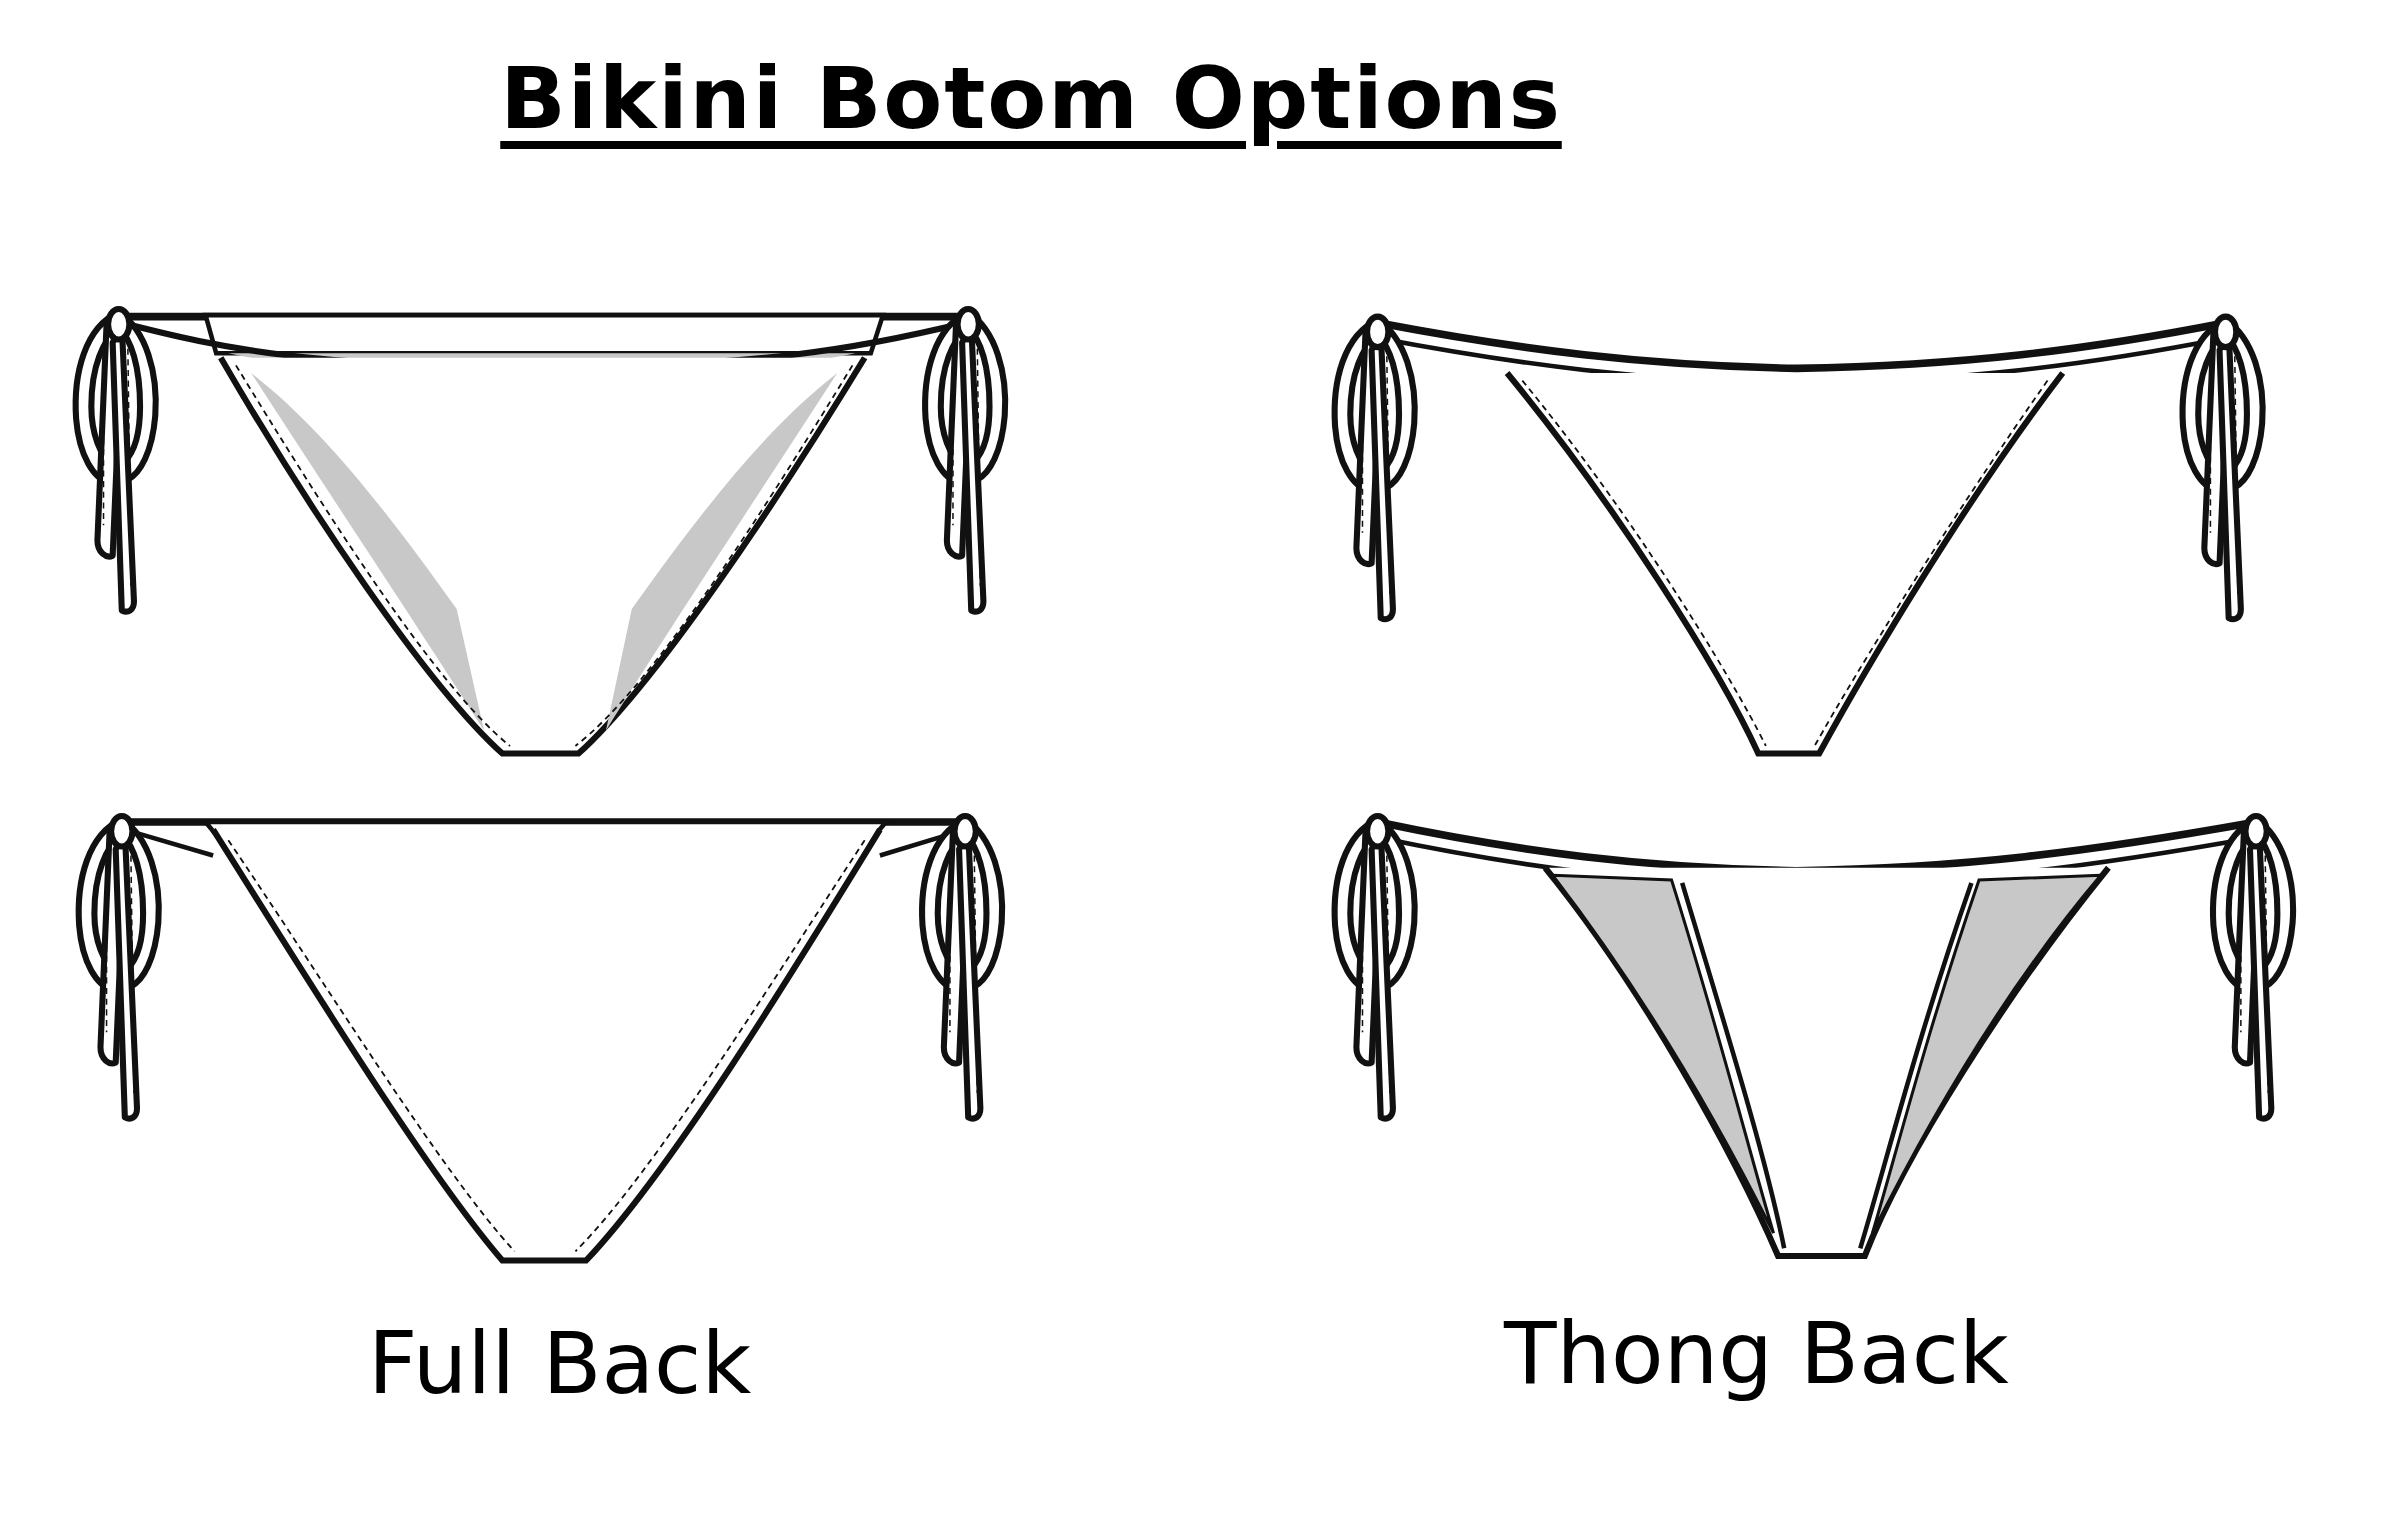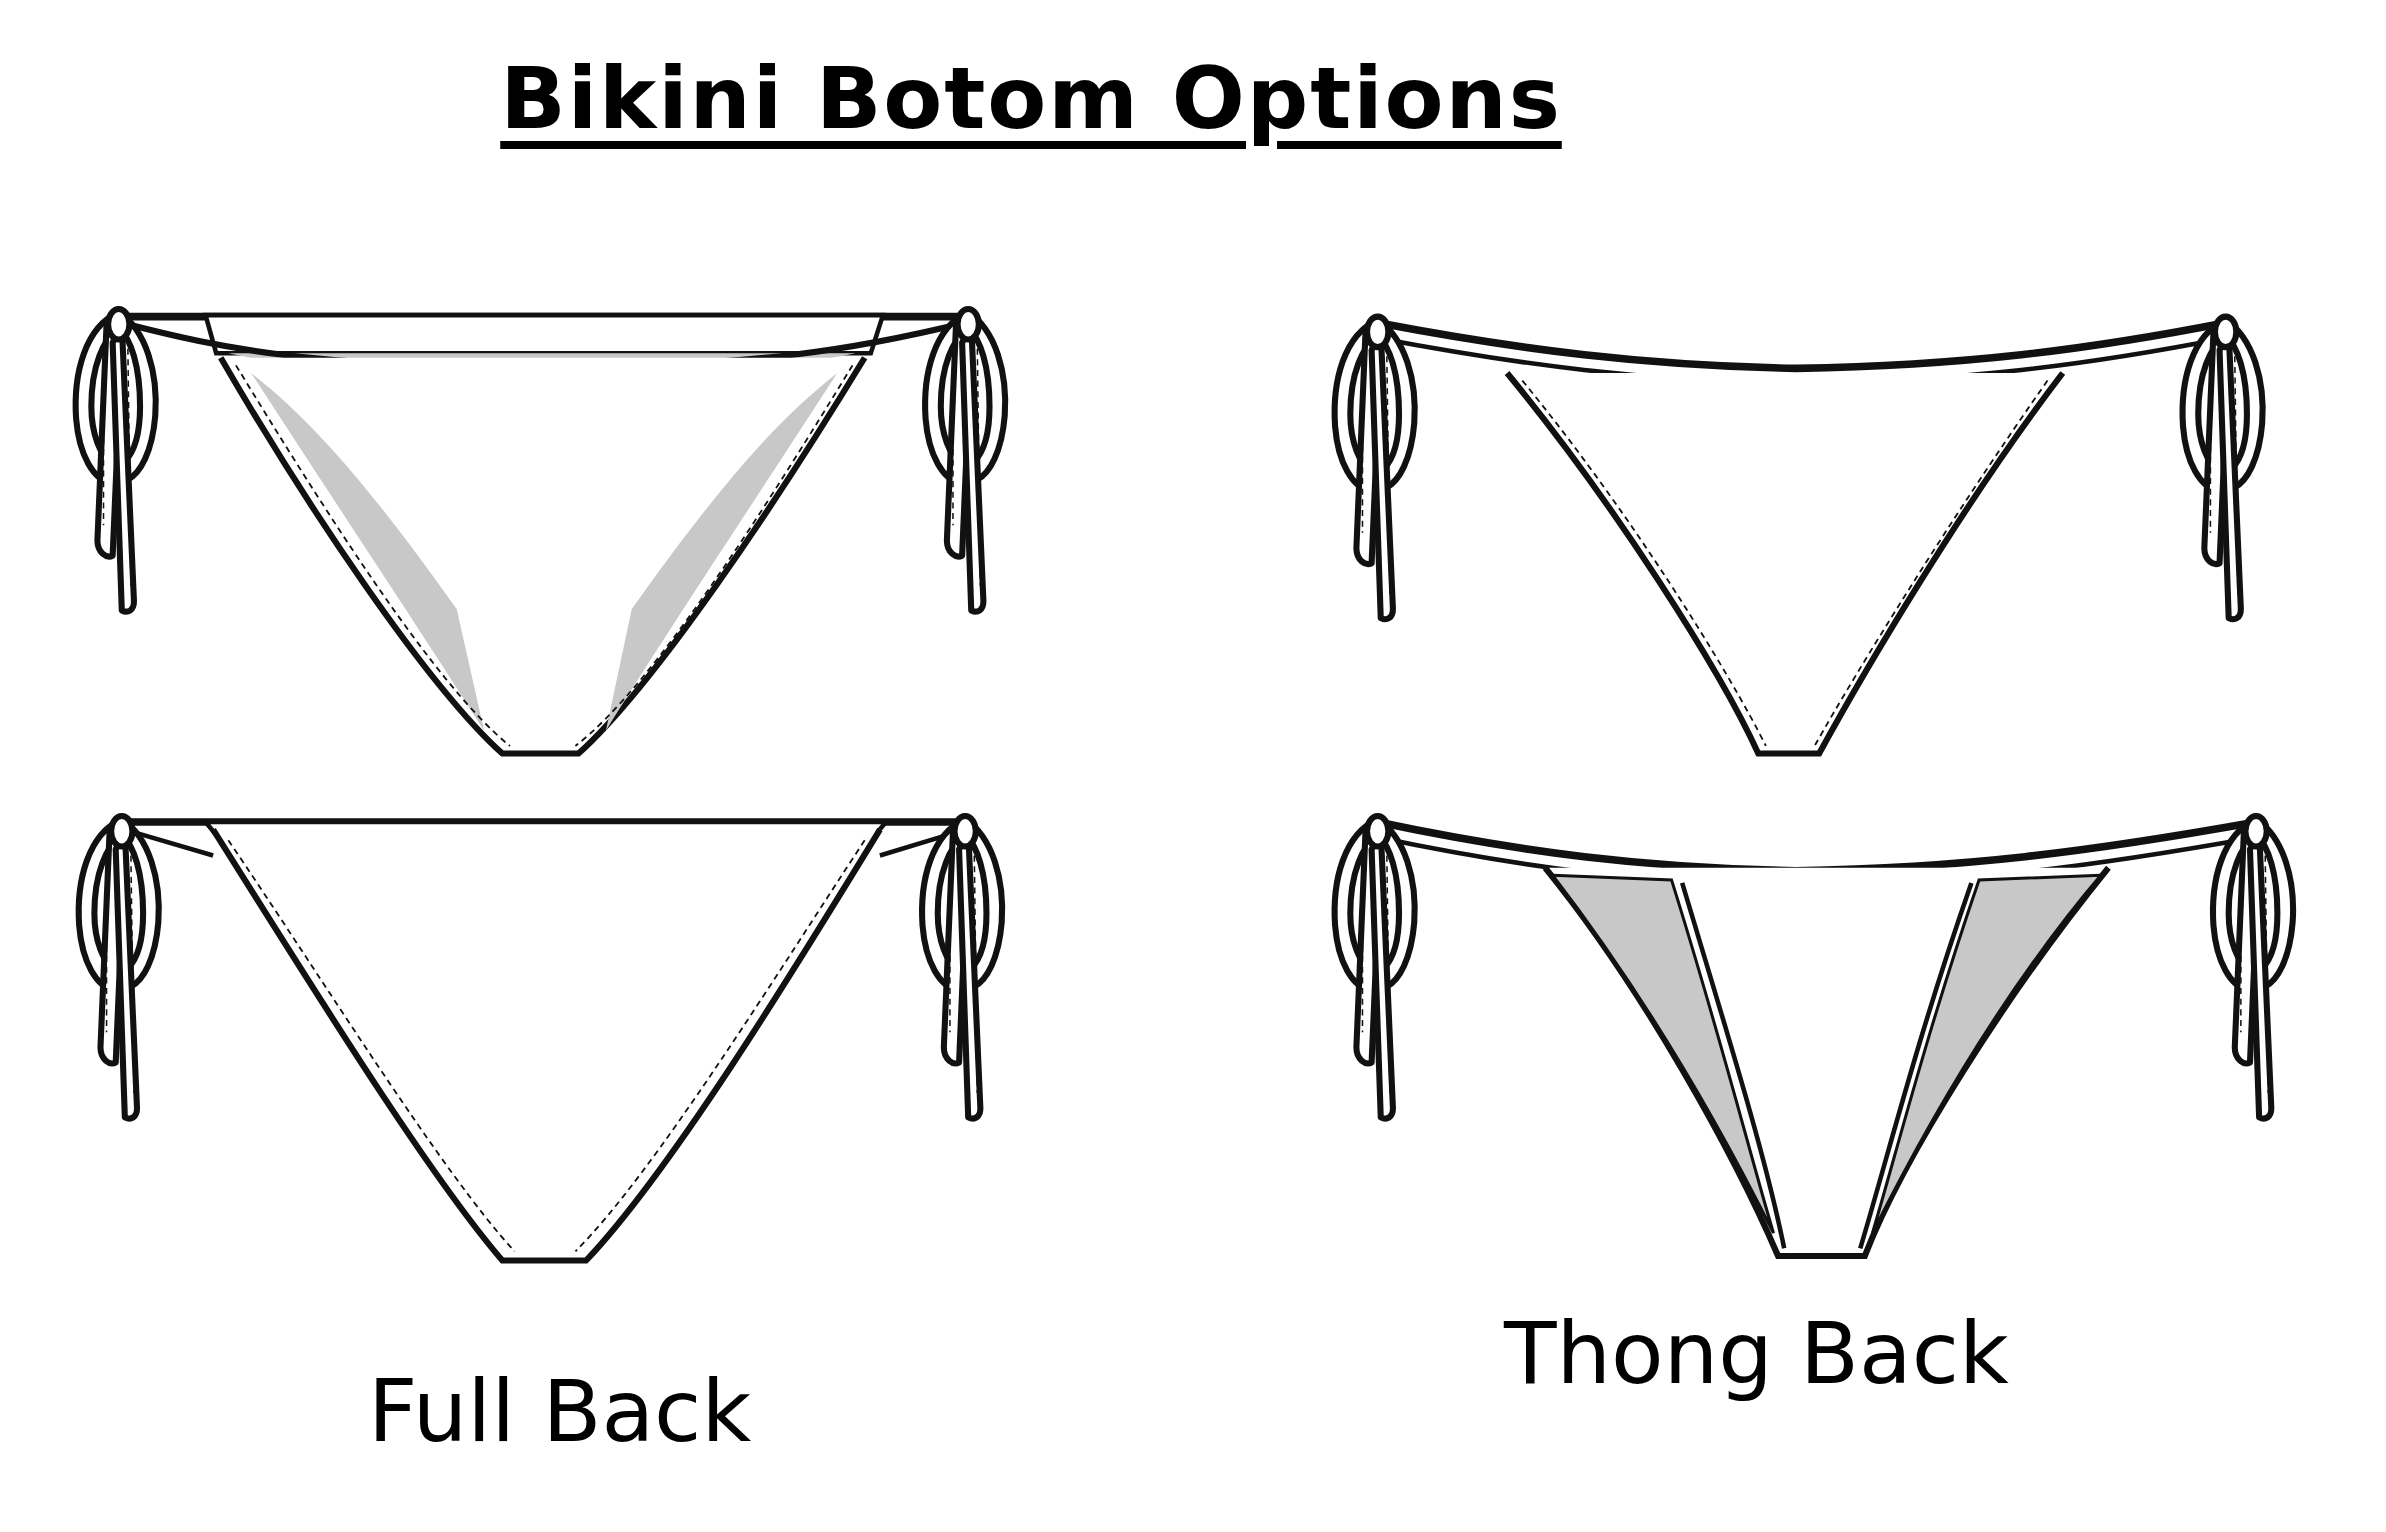--- a/index.html
+++ b/index.html
@@ -1,19 +1,19 @@
 <!DOCTYPE html>
 <html style="font-size:15px"><head>
 <meta charset="utf-8">
 <style>
   html,body{margin:0;padding:0;background:#ffffff;}
   body{width:2387px;height:1533px;position:relative;overflow:hidden;font-family:"DejaVu Sans",sans-serif;}
   #title{position:absolute;left:0;width:2062px;top:48px;text-align:center;font-size:86px;font-weight:bold;color:#000;text-decoration:underline;text-decoration-thickness:7.5px;text-underline-offset:13px;letter-spacing:1.9px;}
   .cap{position:absolute;font-size:86px;color:#000;white-space:nowrap;}
-  #cap-full{left:368px;top:1313px;margin-top:48px;}
+  #cap-full{left:368px;top:1313px;}
   #cap-thong{left:1504px;top:1303px;}
   svg#art{position:absolute;left:0;top:0;width:2387px;height:1533px;}
 </style>
 </head>
 <body>
 
 <div id="title">Bikini Botom Options</div>
 
 <svg id="art" viewBox="0 0 1568 1007">
   <defs>

